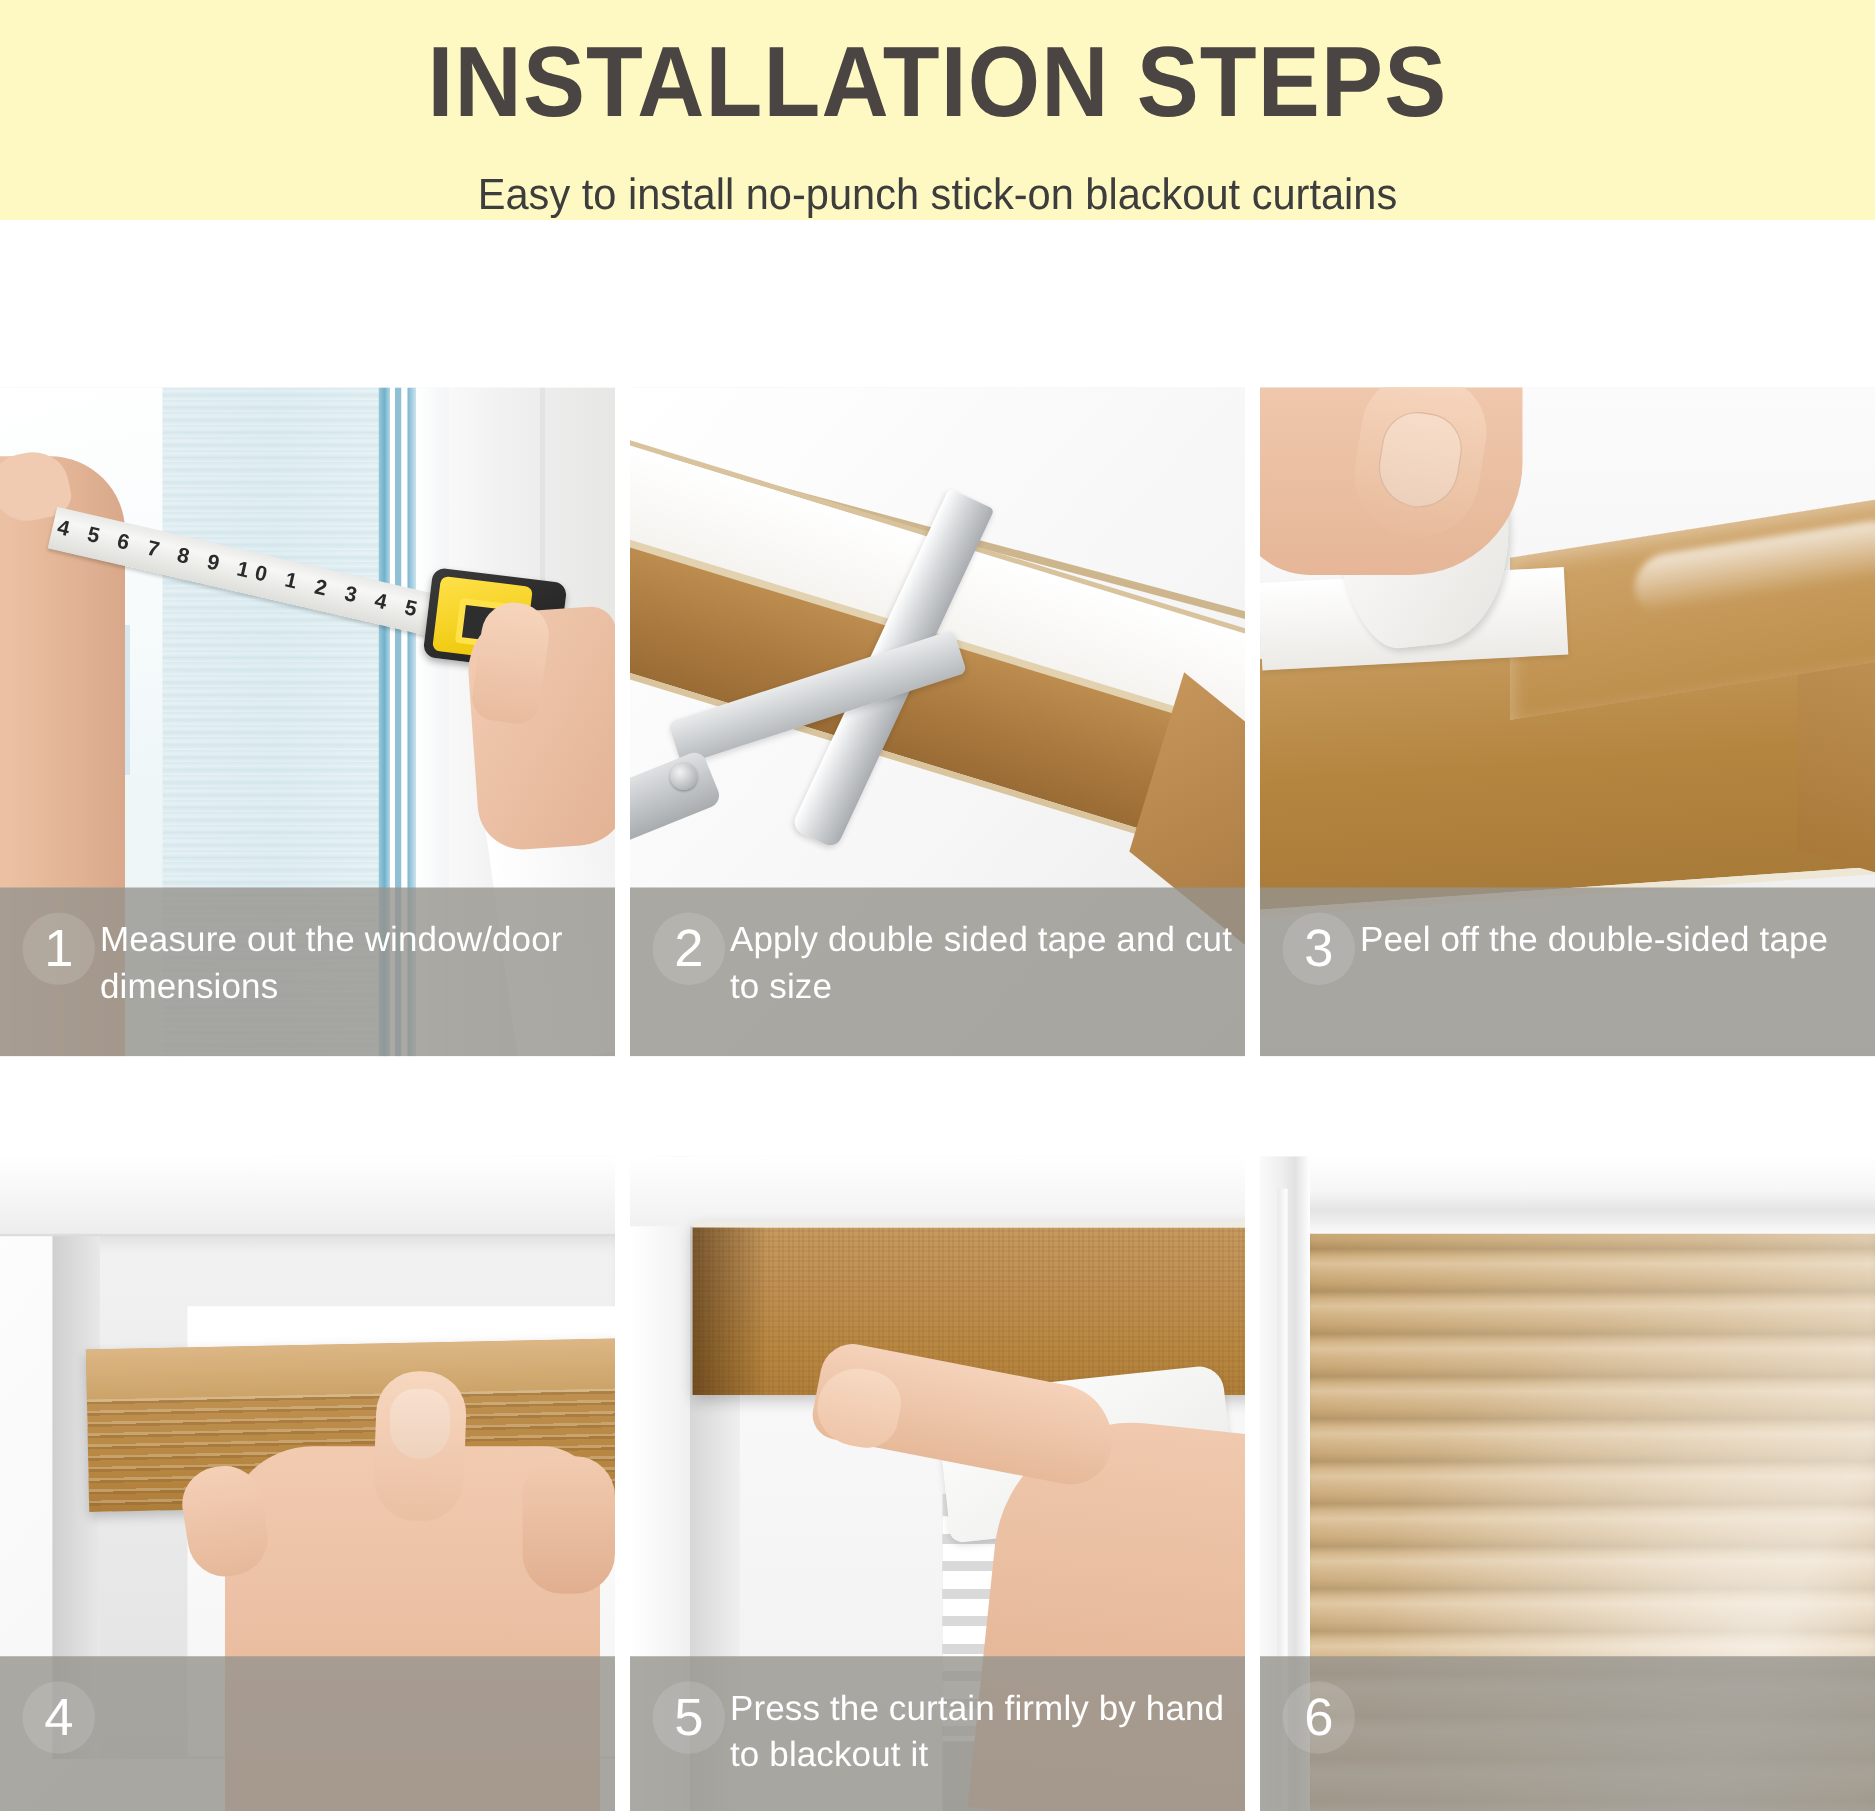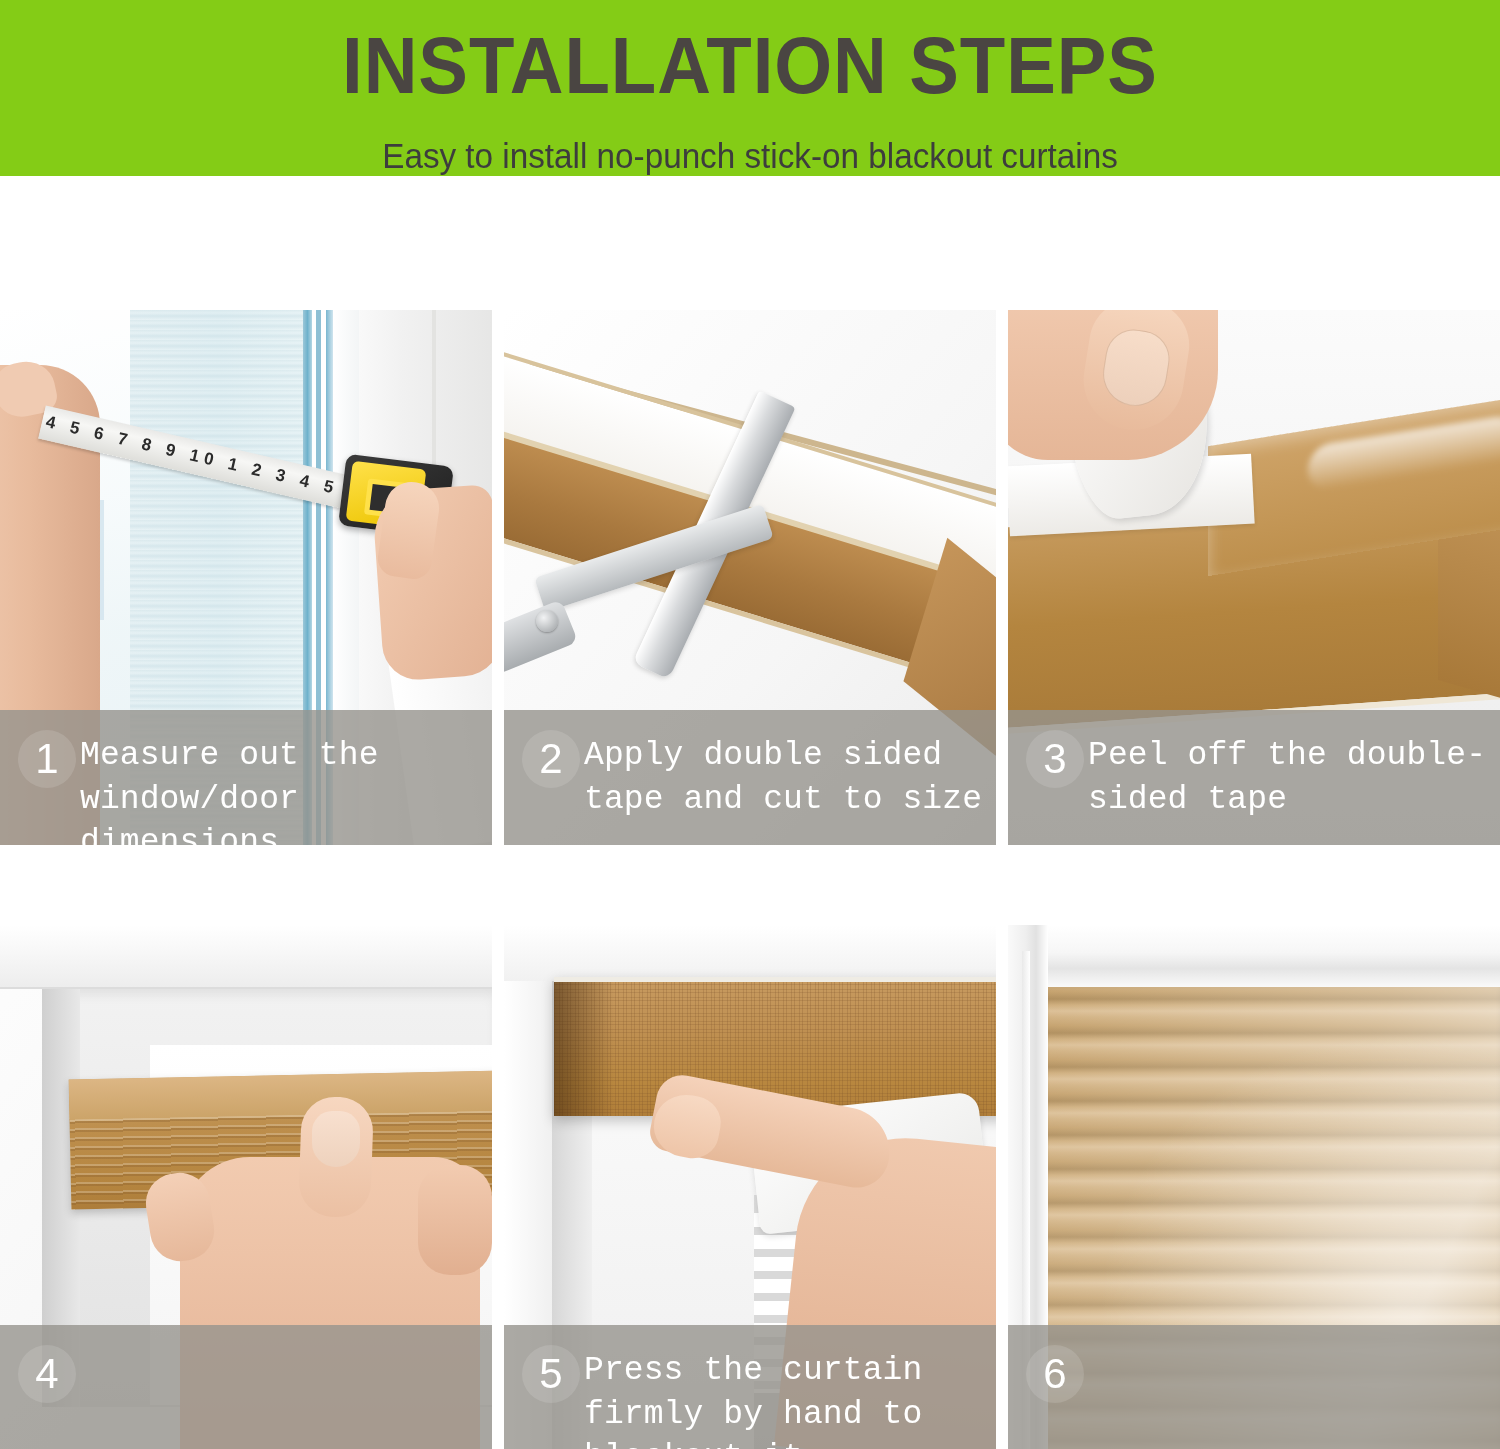--- a/index.html
+++ b/index.html
@@ -14,21 +14,21 @@
     font-family: "Liberation Sans", sans-serif;
     overflow: hidden;
     position: relative;
   }
 
   
   .header {
     width: 1500px;
     padding-top: 24px;
     text-align: center;
-    background: #84cc16;
+    background: #fef9c3;
   }
   .title {
     font-size: 80px;
     line-height: 1.05;
     font-weight: bold;
     letter-spacing: 1px;
     color: #4a4542;
     transform: scaleX(0.93);
     transform-origin: center;
     margin: 0;
@@ -109,26 +109,26 @@
     position: relative;
     z-index: 2;
     color: #ffffff;
     font-size: 42px;
     font-weight: 400;
     line-height: 1;
     font-family: "Liberation Sans", sans-serif;
   }
   .cap-text {
     color: #ffffff;
-    font-size: 33px;
+    font-size: 28px;
     line-height: 1.32;
     font-weight: 400;
     padding-right: 8px;
     padding-top: 4px;
-    font-family: Liberation Mono, monospace;
+    font-family: Liberation Sans, sans-serif;
     letter-spacing: 0.1px;
   }
 
   
   .p1-bg {
     position: absolute; inset: 0;
     background:
       linear-gradient(to right,
         #ffffff 0%, #fbfcfc 8%, #f4f8f9 25%, #ffffff 40%);
   }

